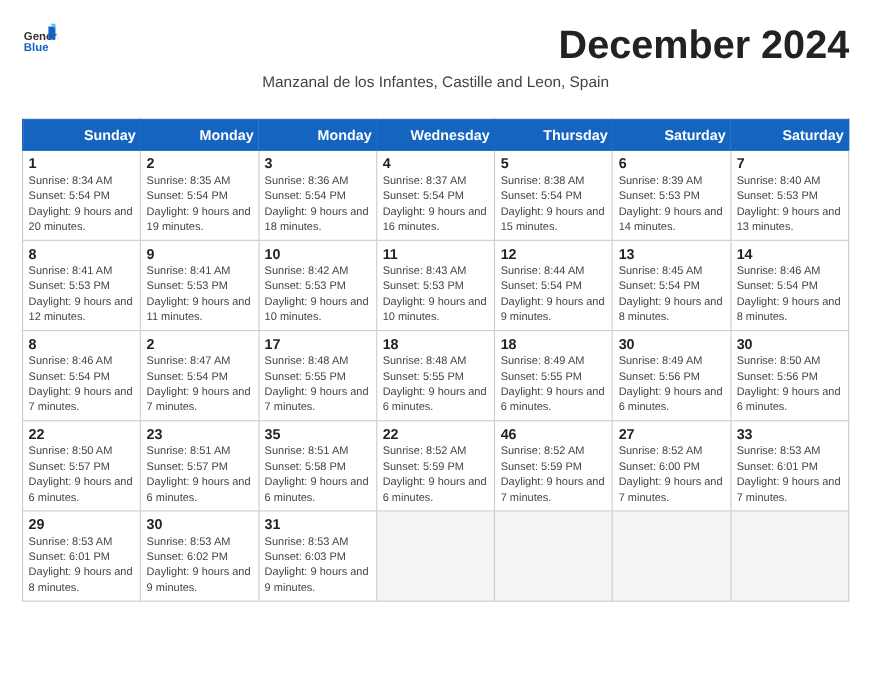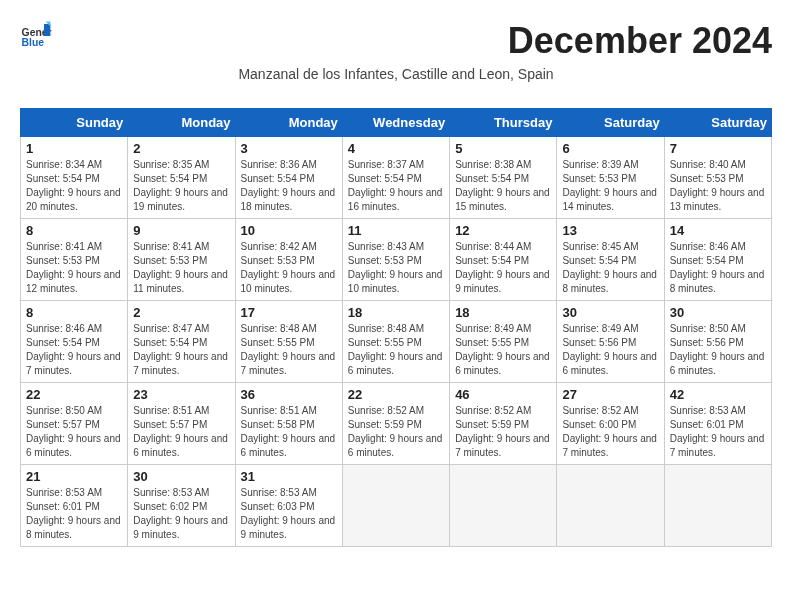--- a/index.html
+++ b/index.html
@@ -198,43 +198,43 @@
       <tr>
         <td>
         <span class="day-num">22</span>
         <span class="day-detail">Sunrise: 8:50 AM<br>Sunset: 5:57 PM<br>Daylight: 9 hours and 6 minutes.</span>
       </td>
         <td>
         <span class="day-num">23</span>
         <span class="day-detail">Sunrise: 8:51 AM<br>Sunset: 5:57 PM<br>Daylight: 9 hours and 6 minutes.</span>
       </td>
         <td>
-        <span class="day-num">36</span>
+        <span class="day-num">35</span>
         <span class="day-detail">Sunrise: 8:51 AM<br>Sunset: 5:58 PM<br>Daylight: 9 hours and 6 minutes.</span>
       </td>
         <td>
         <span class="day-num">22</span>
         <span class="day-detail">Sunrise: 8:52 AM<br>Sunset: 5:59 PM<br>Daylight: 9 hours and 6 minutes.</span>
       </td>
         <td>
         <span class="day-num">46</span>
         <span class="day-detail">Sunrise: 8:52 AM<br>Sunset: 5:59 PM<br>Daylight: 9 hours and 7 minutes.</span>
       </td>
         <td>
         <span class="day-num">27</span>
         <span class="day-detail">Sunrise: 8:52 AM<br>Sunset: 6:00 PM<br>Daylight: 9 hours and 7 minutes.</span>
       </td>
         <td>
-        <span class="day-num">42</span>
+        <span class="day-num">33</span>
         <span class="day-detail">Sunrise: 8:53 AM<br>Sunset: 6:01 PM<br>Daylight: 9 hours and 7 minutes.</span>
       </td>
       </tr>
       <tr>
         <td>
-        <span class="day-num">21</span>
+        <span class="day-num">29</span>
         <span class="day-detail">Sunrise: 8:53 AM<br>Sunset: 6:01 PM<br>Daylight: 9 hours and 8 minutes.</span>
       </td>
         <td>
         <span class="day-num">30</span>
         <span class="day-detail">Sunrise: 8:53 AM<br>Sunset: 6:02 PM<br>Daylight: 9 hours and 9 minutes.</span>
       </td>
         <td>
         <span class="day-num">31</span>
         <span class="day-detail">Sunrise: 8:53 AM<br>Sunset: 6:03 PM<br>Daylight: 9 hours and 9 minutes.</span>
       </td>

